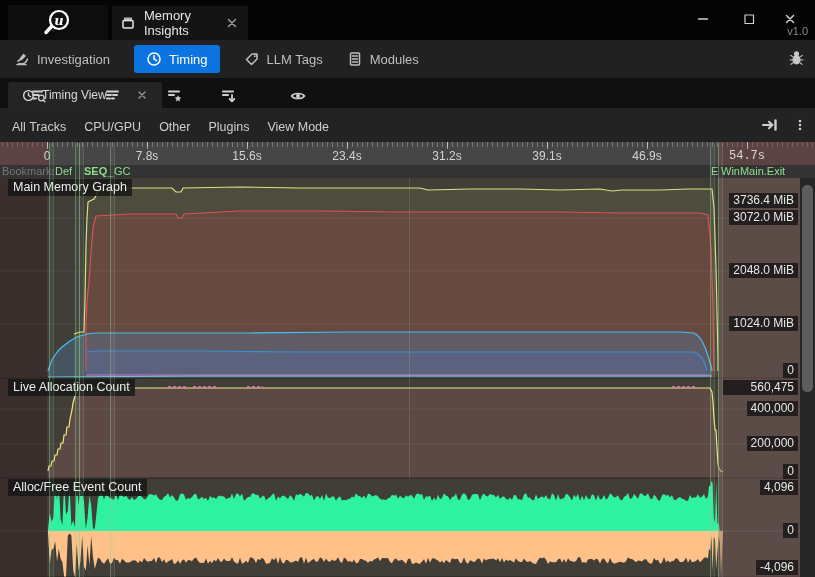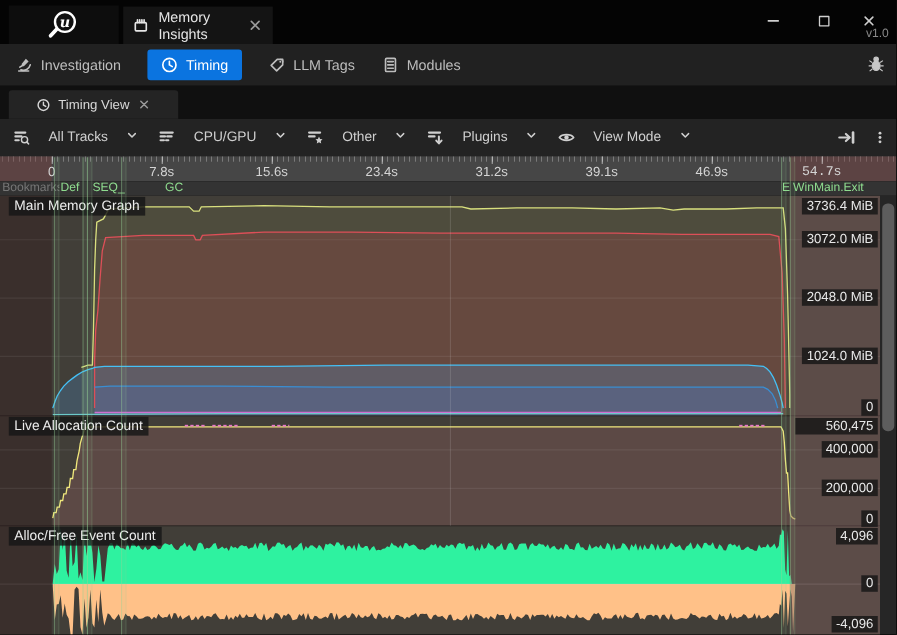--- a/index.html
+++ b/index.html
@@ -24,28 +24,28 @@
   
   .toolbar{position:absolute;left:0;top:40px;width:815px;height:38px;background:#212121;
            display:flex;align-items:center;padding-left:14px;gap:24px;}
   .tb-item{display:flex;align-items:center;gap:7px;font-size:13px;color:#bdbdbd;height:28px;}
   .tb-item.active{background:#0b74e0;color:#fff;border-radius:3px;padding:0 12px;}
   .bug-btn{position:absolute;right:10px;top:50px;color:#c8c8c8;}
 
   
   .tabrow{position:absolute;left:0;top:78px;width:815px;height:30px;background:#101010;}
   .view-tab{position:absolute;left:8px;top:4px;height:26px;width:154px;background:#242424;
-            border-radius:3px 3px 0 0;display:flex;align-items:center;gap:7px;padding:0 25px;
+            border-radius:3px 3px 0 0;display:flex;align-items:center;gap:7px;padding:0 14px;
             color:#d8d8d8;font-size:12px;}
   .view-tab .tab-close{margin-left:auto;color:#9a9a9a;}
 
   
   .tracktoolbar{position:absolute;left:0;top:108px;width:815px;height:34px;background:#232323;
                 display:flex;align-items:center;padding-left:12px;gap:18px;}
-  .tt-item{display:flex;align-items:flex-start;gap:16px;font-size:12.5px;color:#cfcfcf;}
+  .tt-item{display:flex;align-items:center;gap:16px;font-size:12.5px;color:#cfcfcf;flex-direction:column;}
   .tt-right{position:absolute;right:8px;top:0;height:34px;display:flex;align-items:center;gap:14px;color:#cfcfcf;}
 
   
   .ruler{position:absolute;left:0;top:142px;width:815px;height:23px;background:#464646;overflow:hidden;}
   .ruler .minors{position:absolute;left:2px;top:0;width:813px;height:5px;
       background-image:repeating-linear-gradient(to right,rgba(255,255,255,0.28) 0 1px,transparent 1px 5px);}
   .ruler .tint{position:absolute;top:0;height:23px;background:rgba(125,62,62,0.40);}
   .major-tick{position:absolute;top:0;width:1px;height:7px;background:rgba(255,255,255,0.55);}
   .tick-label{position:absolute;top:7px;transform:translateX(-50%);font-size:12px;color:#d4d4d4;white-space:nowrap;}
 
@@ -313,22 +313,22 @@
       <div class="tick-label" style="left: 547px;">39.1s</div>
       <div class="major-tick" style="left: 647px;"></div>
       <div class="tick-label" style="left: 647px;">46.9s</div>
       <div class="major-tick" style="left: 747px;"></div>
       <div class="tick-label" style="left: 747px; font-family: Liberation Mono, monospace;">54.7s</div>
     </div>
 
   <div class="markers" id="markers">
       <div class="marker-label dim" style="left: 2px;">Bookmarks</div>
       <div class="marker-label" style="left: 55px;">Def</div>
-      <div class="marker-label" style="left: 84px;">SEQ_</div>
-      <div class="marker-label" style="left: 114px; margin-left: 36px;">GC</div>
+      <div class="marker-label" style="left: 84px; font-weight: bold;">SEQ_</div>
+      <div class="marker-label" style="left: 114px;">GC</div>
       <div class="marker-label" style="left: 711px;">E</div>
       <div class="marker-label" style="left: 721px;">WinMain.Exit</div>
     </div>
 
   <div class="tracks">
     <svg id="chart" width="800" height="399" viewBox="0 0 800 399" preserveAspectRatio="none">
         <rect x="0" y="0" width="800" height="399" fill="#413e38"></rect>
         <polygon points="74,156 80,154 84,154 85,120 86,67 87,40 88,24 94,21 99,12 130,10 172,10 176,14 181,14 183,10 240,9 300,10 420,10 428,12 470,11 520,11 560,12 600,11 612,13 622,12 660,12 688,11 712,11 714,30 716,90 718,180 718,193 718,200 74,200" fill="rgba(150,150,90,0.16)"></polygon>
         <polygon points="86,193 86,150 87,122 89,104 91,75 93,50 96,38 130,36 150,36 176,36 178,40 182,40 184,36 240,33 320,33 400,34 480,34 560,34 620,35 680,35 700,35 708,37 711,70 713,130 714,193 714,200 86,200" fill="rgba(165,70,70,0.28)"></polygon>
         <polygon points="48,193 50,187 52,182 55,177 58,173 62,169 66,166 70,163 75,160 80,158 84,157 86,156 95,155 150,155 250,155 350,154 450,154 550,154 640,154 680,154 694,155 697,157 700,160 703,165 706,172 709,181 711,188 712,193 712,200 48,200" fill="rgba(80,150,215,0.25)"></polygon>
@@ -369,21 +369,21 @@
         <rect x="718" y="0" width="82" height="399" fill="rgba(130,95,95,0.42)"></rect>
         <line x1="0" y1="40" x2="800" y2="40" stroke="rgba(255,255,255,0.07)" stroke-width="1"></line>
         <line x1="0" y1="93" x2="800" y2="93" stroke="rgba(255,255,255,0.07)" stroke-width="1"></line>
         <line x1="0" y1="146" x2="800" y2="146" stroke="rgba(255,255,255,0.07)" stroke-width="1"></line>
         <line x1="0" y1="231" x2="800" y2="231" stroke="rgba(255,255,255,0.07)" stroke-width="1"></line>
         <line x1="0" y1="266" x2="800" y2="266" stroke="rgba(255,255,255,0.07)" stroke-width="1"></line>
       </svg>
   </div>
   <div id="badges">
       <div class="name-badge" style="left: 8px; top: 179px;">Main Memory Graph</div>
-      <div class="value-badge" style="top: 180px;">3736.4 MiB</div>
+      <div class="value-badge" style="top: 193px;">3736.4 MiB</div>
       <div class="value-badge" style="top: 210px;">3072.0 MiB</div>
       <div class="value-badge" style="top: 263px;">2048.0 MiB</div>
       <div class="value-badge" style="top: 316px;">1024.0 MiB</div>
       <div class="value-badge" style="top: 363px;">0</div>
       <div class="name-badge" style="left: 8px; top: 379px;">Live Allocation Count</div>
       <div class="value-badge" style="top: 380px; padding-left: 28px;">560,475</div>
       <div class="value-badge" style="top: 401px;">400,000</div>
       <div class="value-badge" style="top: 436px;">200,000</div>
       <div class="value-badge" style="top: 464px;">0</div>
       <div class="name-badge" style="left: 8px; top: 479px;">Alloc/Free Event Count</div>

